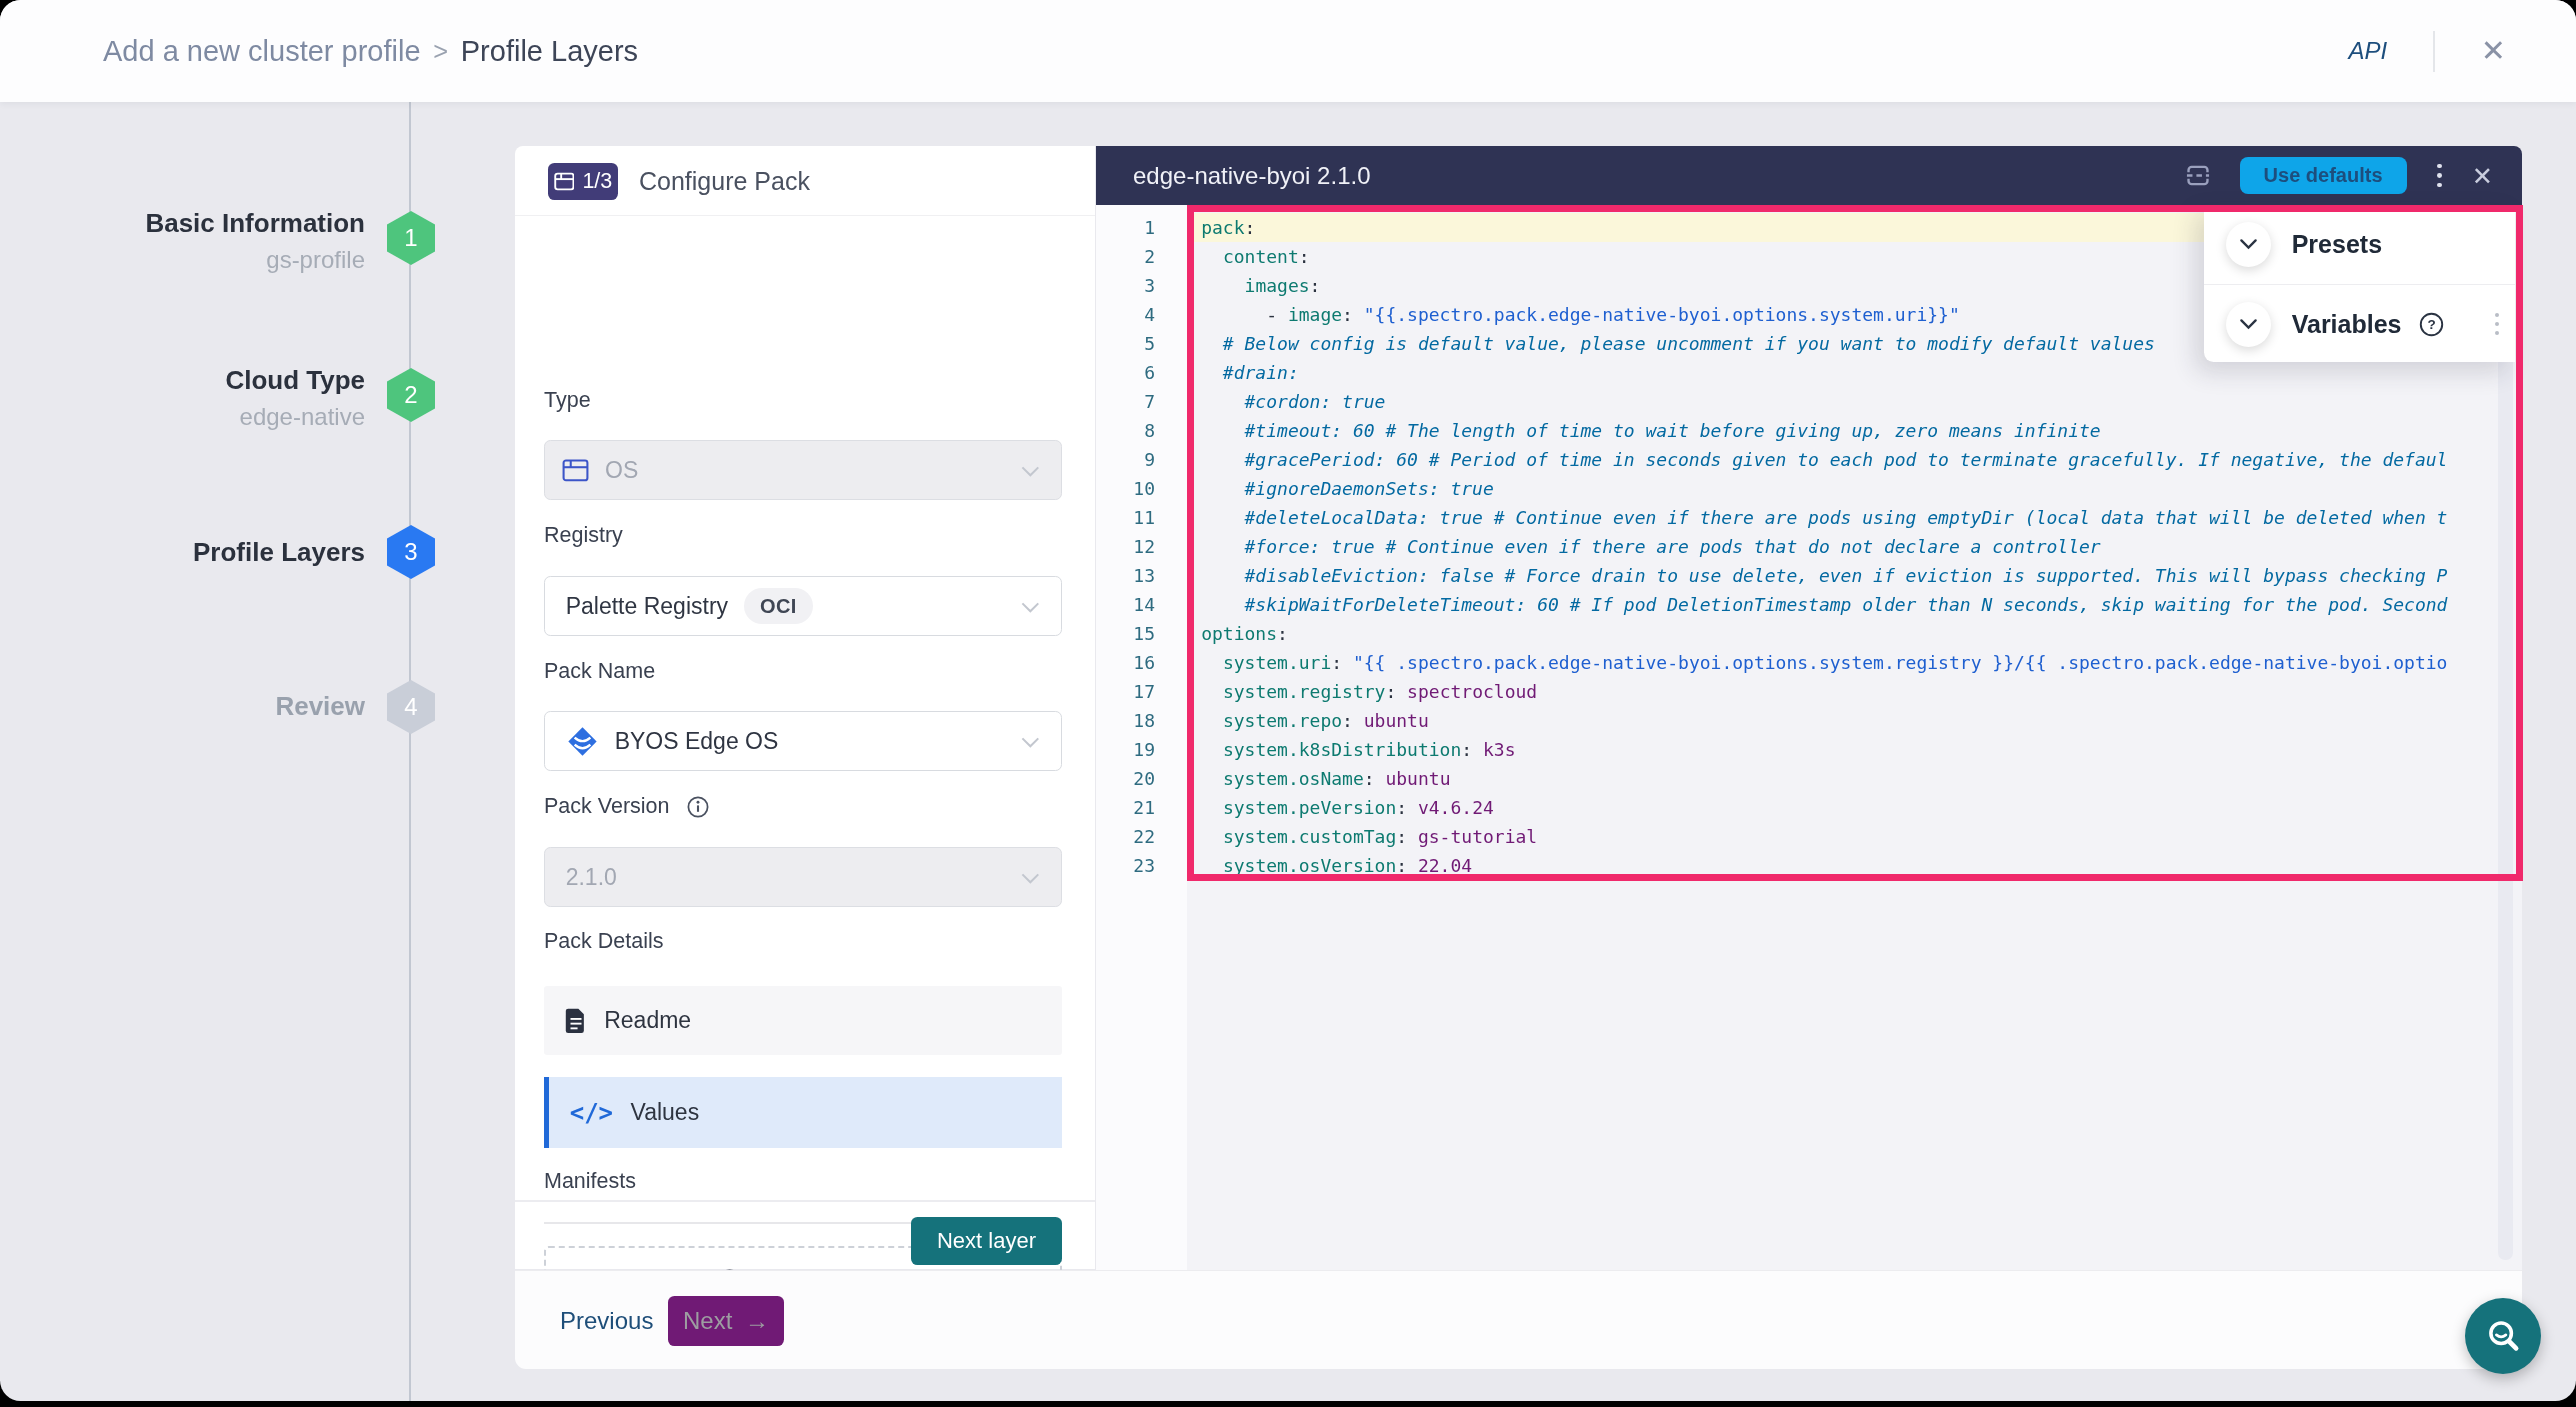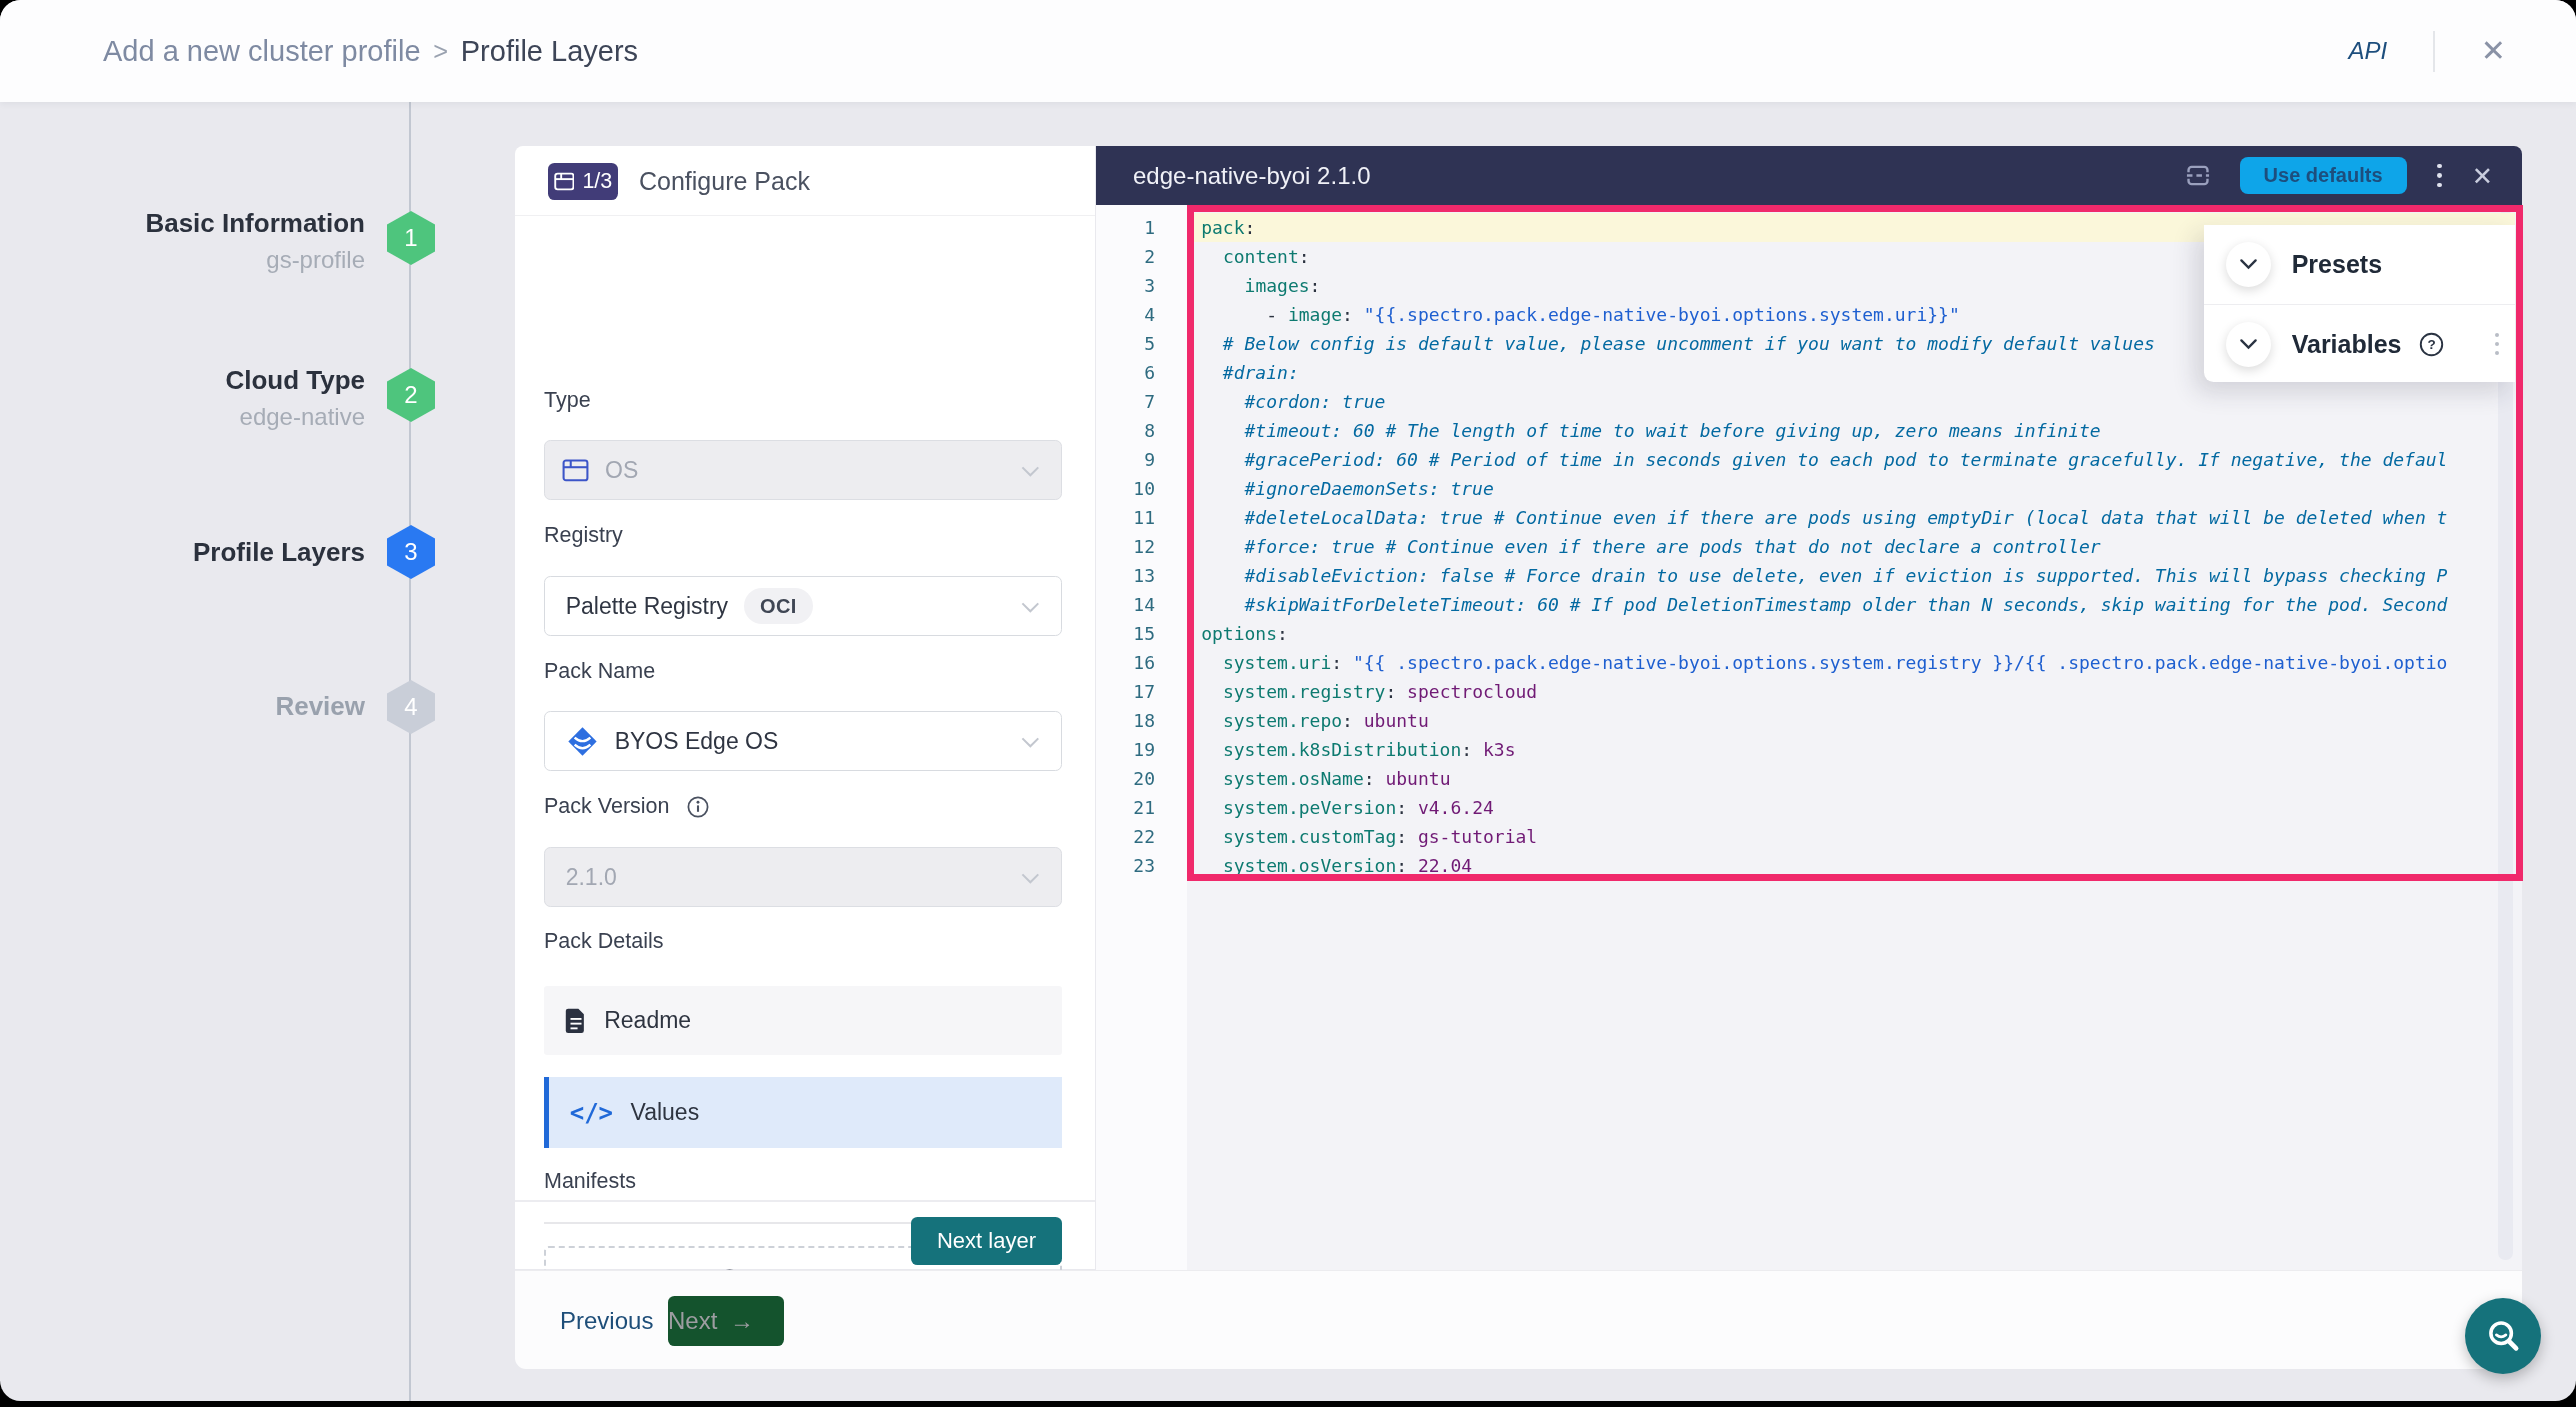--- a/index.html
+++ b/index.html
@@ -68,33 +68,33 @@
   .code-line { height:29px; line-height:29px; white-space:pre; overflow:hidden; padding:0 16.7px 0 7.2px; font-family:"DejaVu Sans Mono", monospace; font-size:18px; }
   .code-line.hl { background:#fbf7da; }
   .tok-k { color:#0d7a70; }
   .tok-p { color:#2b3240; }
   .tok-v { color:#701a75; }
   .tok-s { color:#1e5fd0; }
   .tok-c { color:#0369a1; font-style:italic; }
   .pink-frame { position:absolute; left:91px; top:0; width:1336px; height:676px; border:7.2px solid #f0296b; z-index:5; pointer-events:none; }
 
   
-  .side-card { position:absolute; left:1108px; top:20px; width:311px; height:157px; background:#fff; border-radius:0 0 0 9.5px; box-shadow:-8px 9.5px 24px rgba(40,40,60,.16); z-index:4; }
+  .side-card { position:absolute; left:1108px; top:0; width:311px; height:157px; background:#fff; border-radius:0 0 0 9.5px; box-shadow:-8px 9.5px 24px rgba(40,40,60,.16); z-index:4; }
   .card-row { height:79px; display:flex; align-items:center; padding-left:22px; position:relative; cursor:pointer; }
   .card-row + .card-row { border-top:1.6px solid #ededf0; }
   .chev-circle { width:45px; height:45px; border-radius:50%; background:#fff; box-shadow:0 3.2px 11px rgba(0,0,0,.15); display:flex; align-items:center; justify-content:center; }
   .card-label { font-size:25px; font-weight:600; color:#202a38; margin-left:20.7px; }
   .q-icon { margin-left:16px; display:flex; }
   .card-kebab { position:absolute; right:12.7px; top:50%; transform:translateY(-50%); display:flex; flex-direction:column; gap:4.8px; padding:3.2px; cursor:pointer; }
   .card-kebab i { width:4px; height:4px; border-radius:50%; background:#b9bdc6; }
 
   
   .footer-bar { position:absolute; left:515px; top:1270px; width:2007px; height:99px; background:#fcfcfd; border-top:1.6px solid #ececef; border-radius:0 0 11px 11px; z-index:3; }
   .prev-btn { position:absolute; left:45px; top:0; height:99px; display:flex; align-items:center; color:#1e4e79; font-size:24px; font-weight:500; cursor:pointer; }
-  .next-btn { position:absolute; left:153px; top:25px; width:116px; height:50px; background:#14532d; border-radius:6.4px; display:flex; align-items:center; gap:12.7px; color:#9d9da1; font-size:24px; cursor:default; }
+  .next-btn { position:absolute; left:153px; top:25px; width:116px; height:50px; background:#701a75; border-radius:6.4px; display:flex; align-items:center; justify-content:center; gap:12.7px; color:#9d9da1; font-size:24px; cursor:default; }
 
   
   .search-fab { position:absolute; left:2465px; top:1298px; width:76px; height:76px; border-radius:50%; background:#15727b; box-shadow:0 4.8px 14.3px rgba(0,0,0,.25); display:flex; align-items:center; justify-content:center; cursor:pointer; z-index:8; }
 </style>
 </head>
 <body>
 
 <div class="page">
 
   <div class="top-header">

